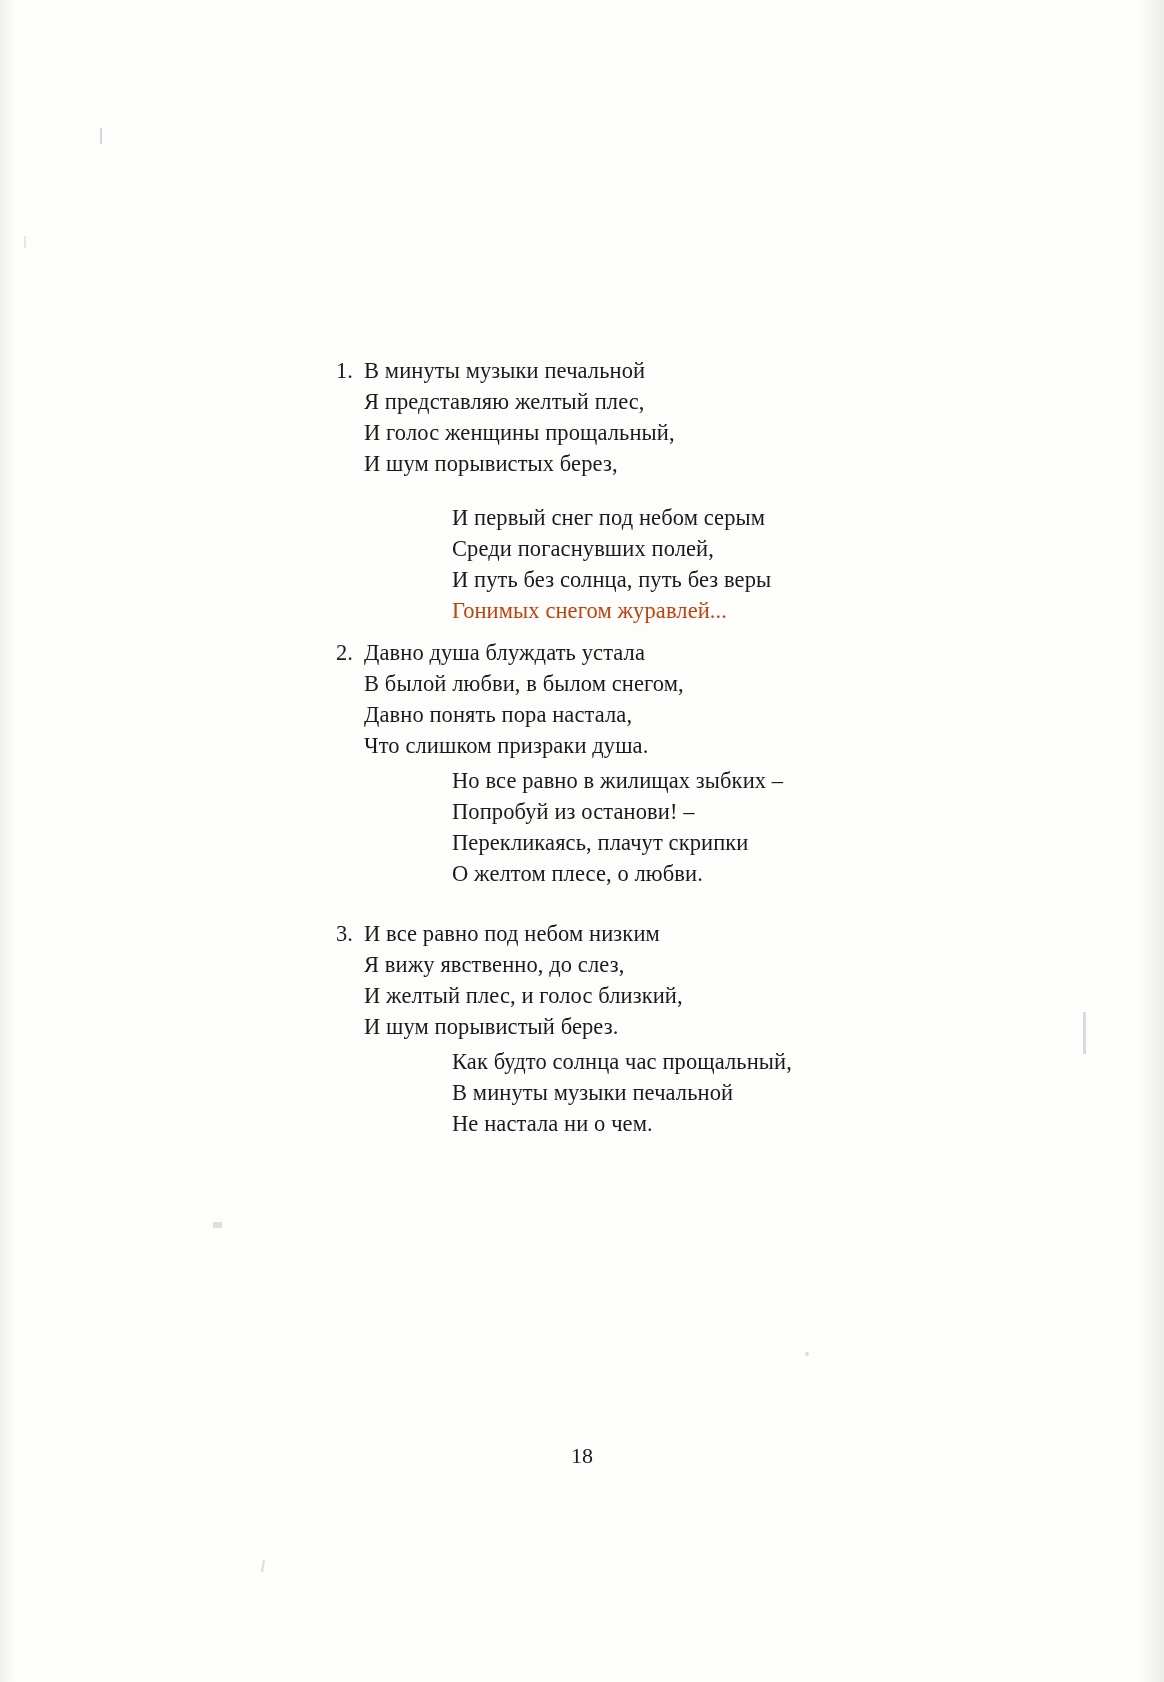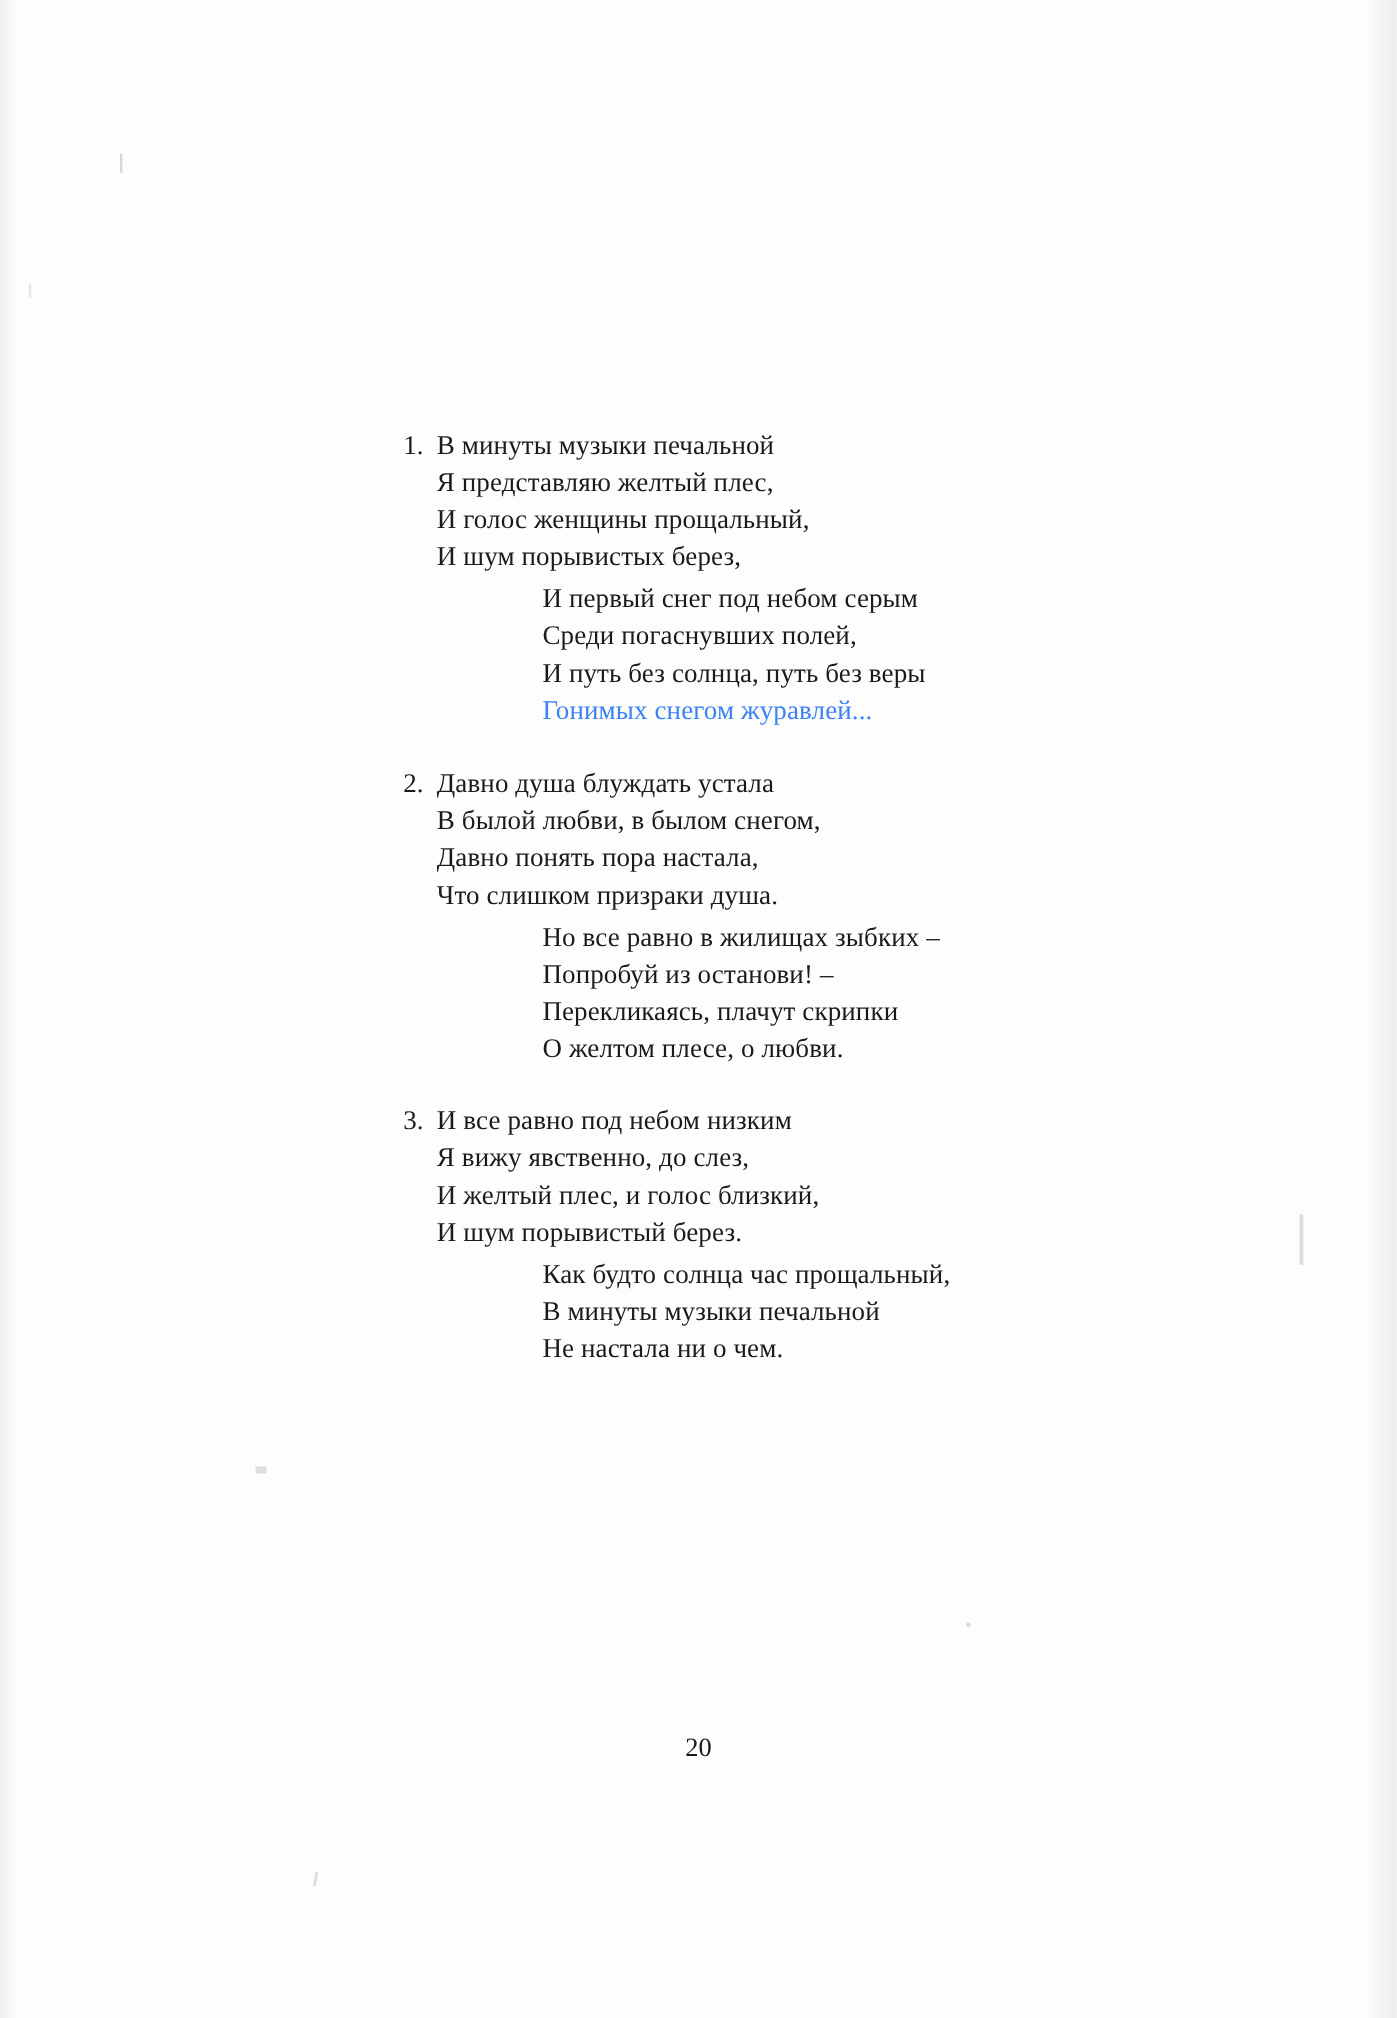--- a/index.html
+++ b/index.html
@@ -78,21 +78,21 @@
     position: absolute;
     left: 452px;
     width: 480px;
   }
 
   .line {
     white-space: pre;
   }
 
   .faded {
-    color: #3b82f6;
+    color: #c2410c;
   }
 
   .page-number {
     position: absolute;
     left: 0;
     width: 100%;
     text-align: center;
     font-size: 22px;
   }
 </style>
@@ -114,21 +114,21 @@
   <div class="content">
 
     <div class="verse block-main" style="top:355px">
       <span class="num">1.</span>
       <div class="line">В минуты музыки печальной</div>
       <div class="line">Я представляю желтый плес,</div>
       <div class="line">И голос женщины прощальный,</div>
       <div class="line">И шум порывистых берез,</div>
     </div>
 
-    <div class="verse block-indent" style="top:483px">
+    <div class="verse block-indent" style="top:502px">
       <div class="line">И первый снег под небом серым</div>
       <div class="line">Среди погаснувших полей,</div>
       <div class="line">И путь без солнца, путь без веры</div>
       <div class="line faded">Гонимых снегом журавлей...</div>
     </div>
 
     <div class="verse block-main" style="top:637px">
       <span class="num">2.</span>
       <div class="line">Давно душа блуждать устала</div>
       <div class="line">В былой любви, в былом снегом,</div>
@@ -152,15 +152,15 @@
     </div>
 
     <div class="verse block-indent" style="top:1046px">
       <div class="line">Как будто солнца час прощальный,</div>
       <div class="line">В минуты музыки печальной</div>
       <div class="line">Не настала ни о чем.</div>
     </div>
 
   </div>
 
-  <div class="page-number" style="top:1443px">20</div>
+  <div class="page-number" style="top:1443px">18</div>
 
 </div>
 
 </body></html>

